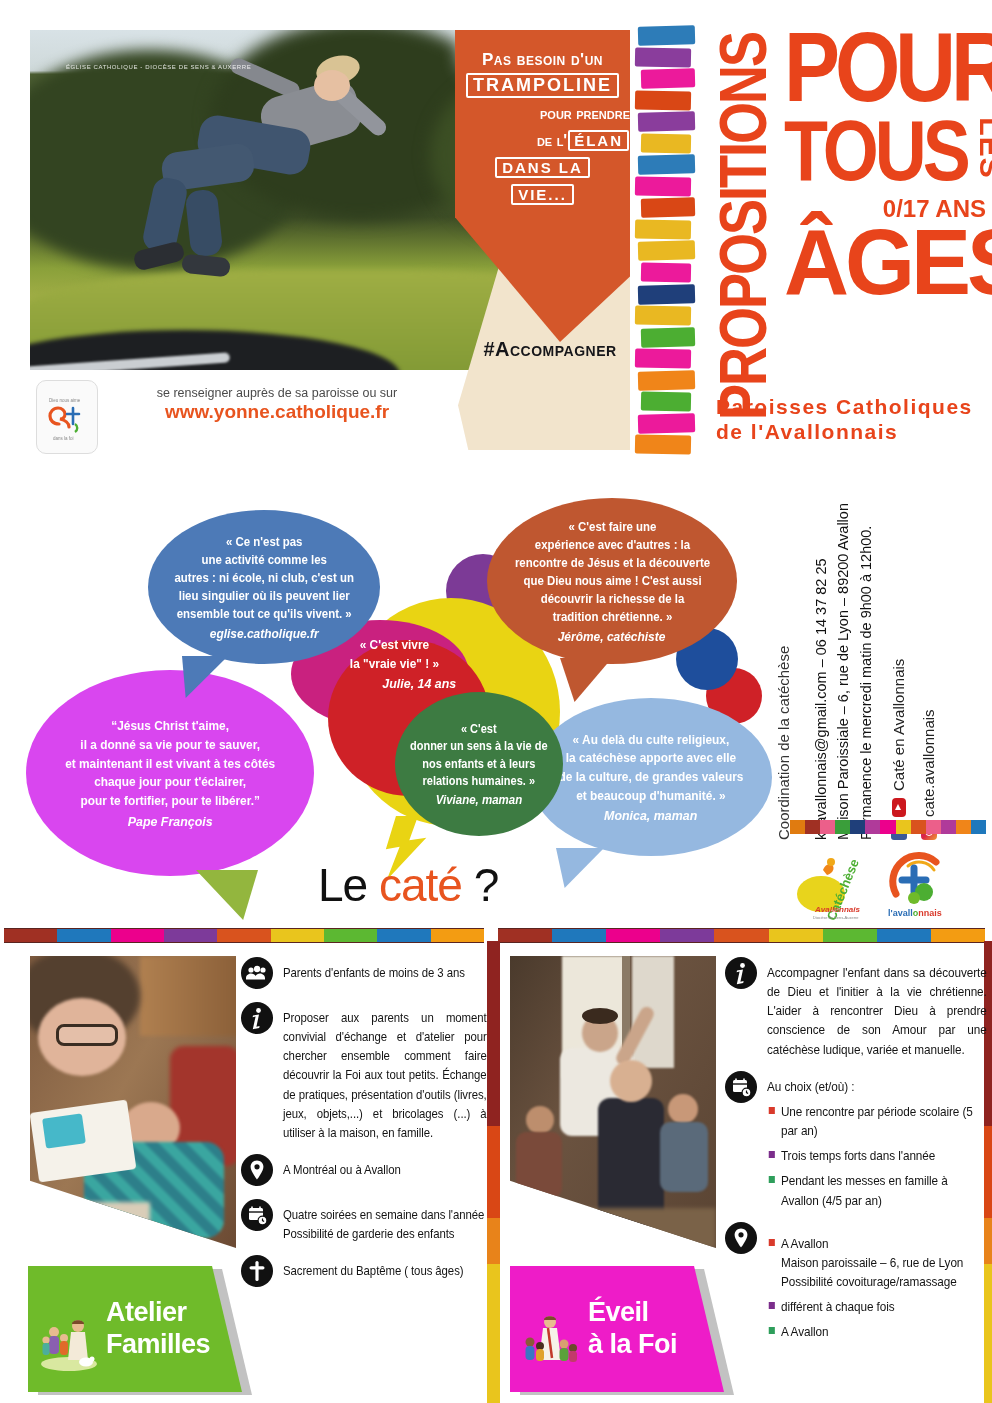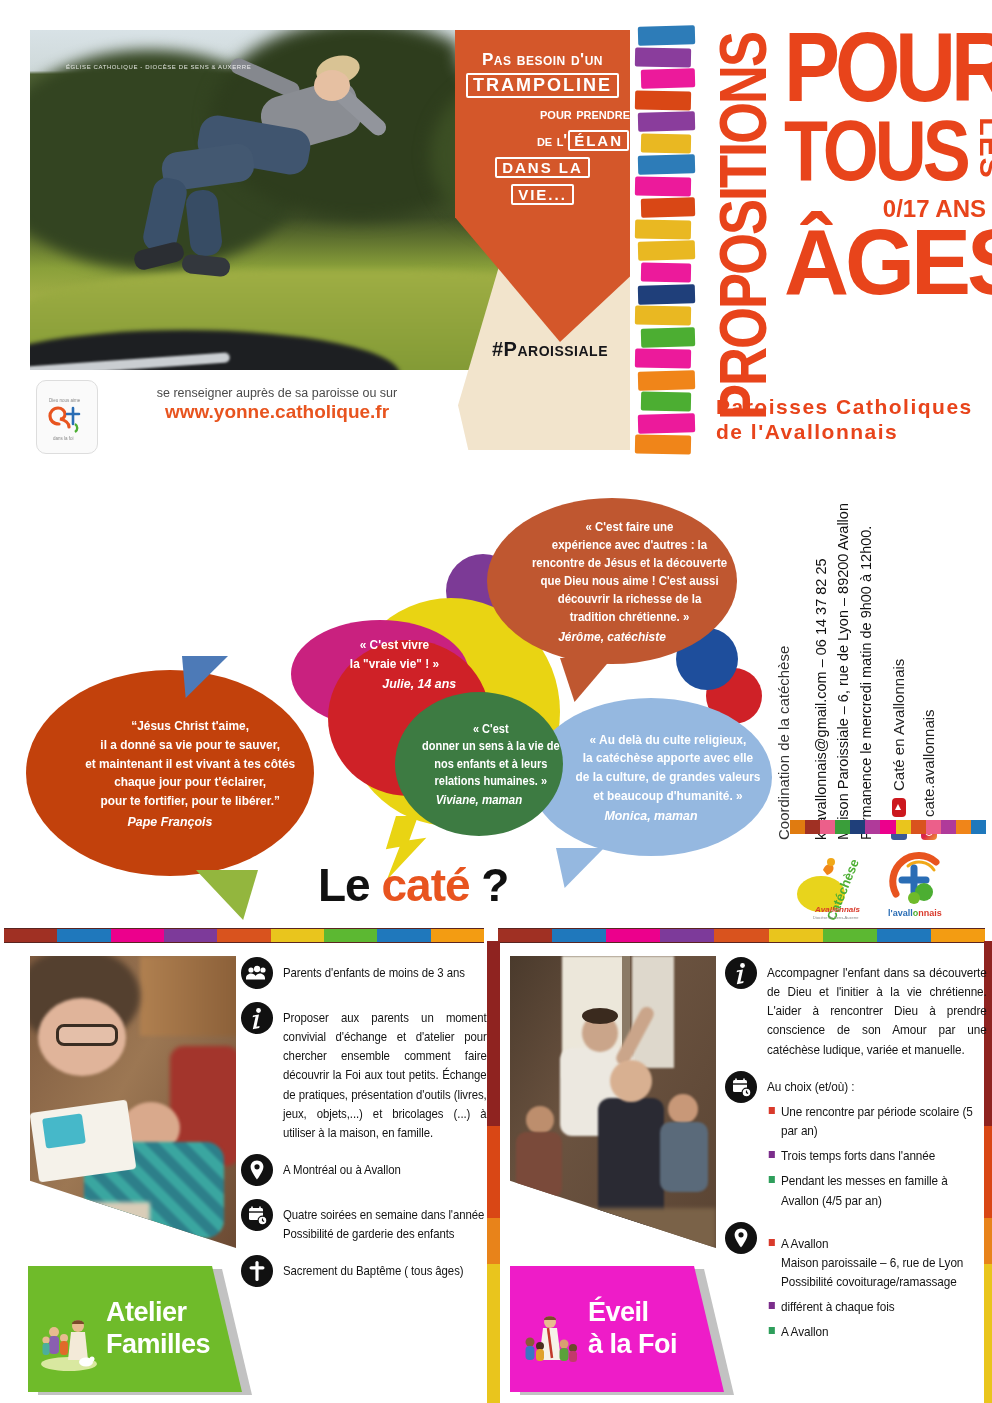--- a/index.html
+++ b/index.html
@@ -72,45 +72,45 @@
     display:flex;align-items:center;justify-content:center;}
   .cta-text{flex:1;text-align:center;padding-top:2px;}
   .cta-title{font-size:26px;font-weight:800;color:#1c1c1c;letter-spacing:-.5px;}
   .cta-title .acc{color:#e8541f;}
   .cta-info{font-size:12.5px;color:#4a4a4a;margin-top:4px;}
   .cta-url{font-size:19px;font-weight:800;color:#e8541f;margin-top:1px;cursor:pointer;}
 
   
   .bubbles{left:0;top:460px;width:790px;height:470px;}
   .bub{position:absolute;border-radius:50%;color:#fff;display:flex;flex-direction:column;
-    justify-content:center;text-align:center;font-weight:bold;}
+    align-items:center;justify-content:center;text-align:center;font-weight:bold;}
   .bw{white-space:pre-line;width:114%;margin-left:0;transform:scaleX(.88);transform-origin:50% 50%;line-height:1.38;}
   .bauth{font-style:italic;margin-top:3px;transform:scaleX(.92);}
   .tail{position:absolute;}
   .b-eglise{left:148px;top:50px;width:232px;height:154px;background:#4d7ab7;z-index:3;font-size:13px;}
   .t-eglise{left:182px;top:196px;width:46px;height:42px;background:#4d7ab7;clip-path:polygon(0 0,100% 0,8% 100%);z-index:3;}
   .b-jerome{left:487px;top:38px;width:250px;height:166px;background:#bf5730;z-index:3;font-size:13px;}
   .t-jerome{left:560px;top:198px;width:52px;height:44px;background:#bf5730;clip-path:polygon(0 0,100% 0,28% 100%);z-index:3;}
   .dec-purple{left:446px;top:94px;width:74px;height:74px;background:#7c3a96;border-radius:50%;z-index:1;}
-  .b-pape{left:26px;top:210px;width:288px;height:206px;background:#c2410c;z-index:2;font-size:13.5px;}
+  .b-pape{left:26px;top:210px;width:288px;height:206px;background:#d946ef;z-index:2;font-size:13.5px;}
   .t-pape{left:196px;top:410px;width:62px;height:50px;background:#93b63e;clip-path:polygon(0 0,100% 0,76% 100%);z-index:2;}
   .dec-yellow{left:342px;top:138px;width:218px;height:228px;background:#e9d413;border-radius:50%;z-index:1;}
   .dec-magenta{left:291px;top:160px;width:178px;height:108px;background:#c9217f;border-radius:50%;z-index:2;}
   .dec-red{left:328px;top:180px;width:162px;height:156px;background:#cf2127;border-radius:50%;z-index:2;}
   .b-julie{left:293px;top:176px;width:178px;z-index:5;position:absolute;color:#fff;font-weight:bold;
     font-size:13.5px;text-align:center;}
   .b-julie .bauth{text-align:right;margin-right:8px;}
   .b-viviane{left:395px;top:232px;width:168px;height:144px;background:#3d7b42;z-index:4;font-size:12.5px;}
   .b-monica{left:530px;top:238px;width:242px;height:158px;background:#95b8e0;z-index:3;font-size:13.5px;}
   .t-monica{left:556px;top:388px;width:48px;height:40px;background:#95b8e0;clip-path:polygon(0 0,100% 0,18% 100%);z-index:3;}
   .dec-navy{left:676px;top:168px;width:62px;height:62px;background:#1e4e9c;border-radius:50%;z-index:2;}
   .dec-red2{left:706px;top:208px;width:56px;height:56px;background:#cf2127;border-radius:50%;z-index:1;}
   .bolt{left:384px;top:356px;width:46px;height:64px;background:#e9d413;z-index:1;
     clip-path:polygon(26% 0,74% 0,55% 38%,92% 34%,6% 100%,34% 48%,4% 52%);}
-  .lecate{left:318px;top:398px;font-size:46px;font-weight:700;color:#111;letter-spacing:-1px;z-index:6;position:absolute;}
+  .lecate{left:318px;top:398px;font-size:46px;font-weight:400;color:#111;letter-spacing:-1px;z-index:6;position:absolute;}
   .lecate .acc{color:#e8541f;}
 
   
   .vwrap{left:775px;top:488px;width:218px;height:352px;}
   .vin{position:absolute;width:352px;height:218px;transform:translate(0,352px) rotate(-90deg);transform-origin:0 0;color:#222;}
   .c-label{font-size:15px;margin-bottom:18px;color:#333;}
   .c-lines{font-size:14.5px;line-height:1.55;font-weight:500;white-space:nowrap;color:#111;}
   .c-soc{display:flex;align-items:center;gap:7px;margin-top:13px;font-size:15px;color:#222;}
   .fb{width:16px;height:16px;border-radius:3px;background:#3b5998;color:#fff;font-weight:bold;
       font-size:12px;display:flex;align-items:center;justify-content:center;font-family:"Liberation Serif",serif;}
@@ -217,21 +217,21 @@
         <div class="b-shin2"></div>
       <div class="b-shoe1"></div>
         <div class="b-shoe2"></div>
       <div class="b-hair"></div>
         <div class="b-head"></div>
     </div>
     <div class="abs credit">Église Catholique - Diocèse de Sens &amp; Auxerre</div>
   </div>
 
   <div class="abs beige"></div>
-  <div class="abs hashtag">#Paroissiale</div>
+  <div class="abs hashtag">#Accompagner</div>
 
   <div class="abs banner">
     <span class="l1">Pas besoin d'un</span><br>
     <span class="box">trampoline</span>
     <span class="plain">pour prendre</span>
     <span class="plain">
       <span>de l'</span><span class="box" style="font-size:15px;padding:0 4px;">élan</span>
     </span>
     <span class="box" style="font-size:15px;">dans la</span><br>
     <span class="box" style="font-size:15px;">vie...</span>
@@ -297,20 +297,28 @@
 
   <div class="abs bubbles">
     <div class="dec-purple abs"></div>
     <div class="dec-yellow abs"></div>
     <div class="dec-magenta abs"></div>
     <div class="dec-red abs"></div>
     <div class="dec-navy abs"></div>
     <div class="dec-red2 abs"></div>
     <div class="bolt abs"></div>
 
+    <div class="bub b-eglise">
+      <div class="bw">« Ce n'est pas
+une activité comme les
+autres : ni école, ni club, c'est un
+lieu singulier où ils peuvent lier
+ensemble tout ce qu'ils vivent. »</div>
+      <div class="bauth">eglise.catholique.fr</div>
+    </div>
     <div class="tail t-eglise"></div>
 
     <div class="bub b-jerome">
       <div class="bw">« C'est faire une
 expérience avec d'autres  : la
 rencontre de Jésus et la découverte
 que Dieu nous aime ! C'est aussi
 découvrir la richesse de la
 tradition chrétienne. »</div>
       <div class="bauth">Jérôme, catéchiste</div>

